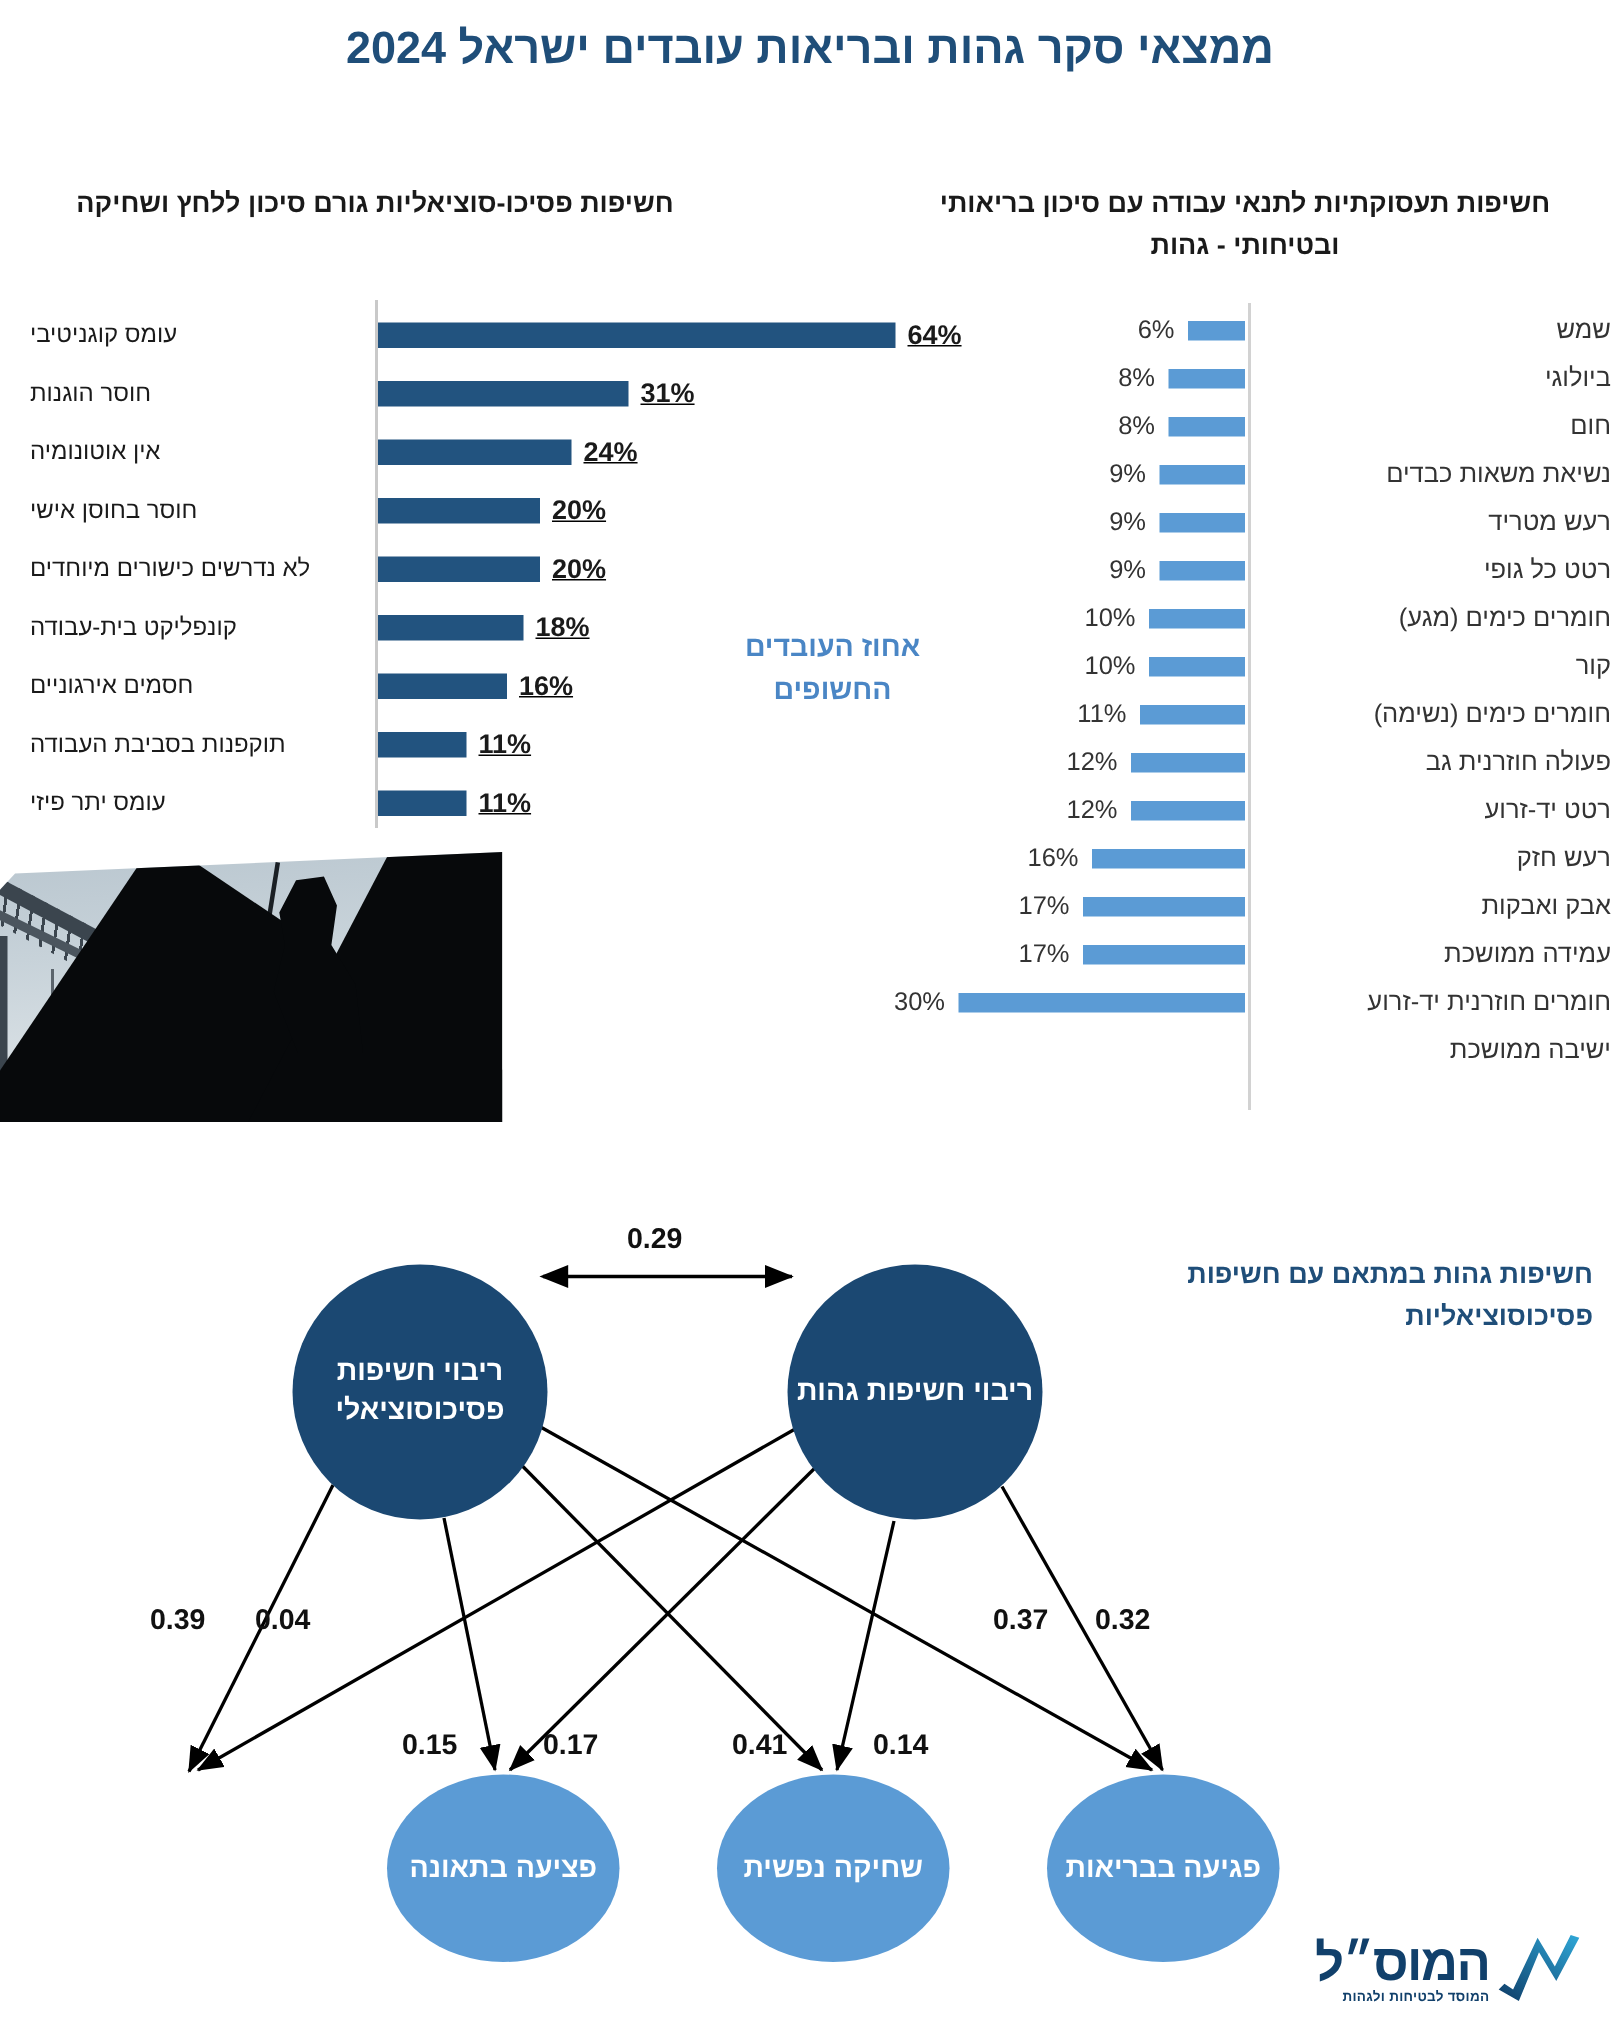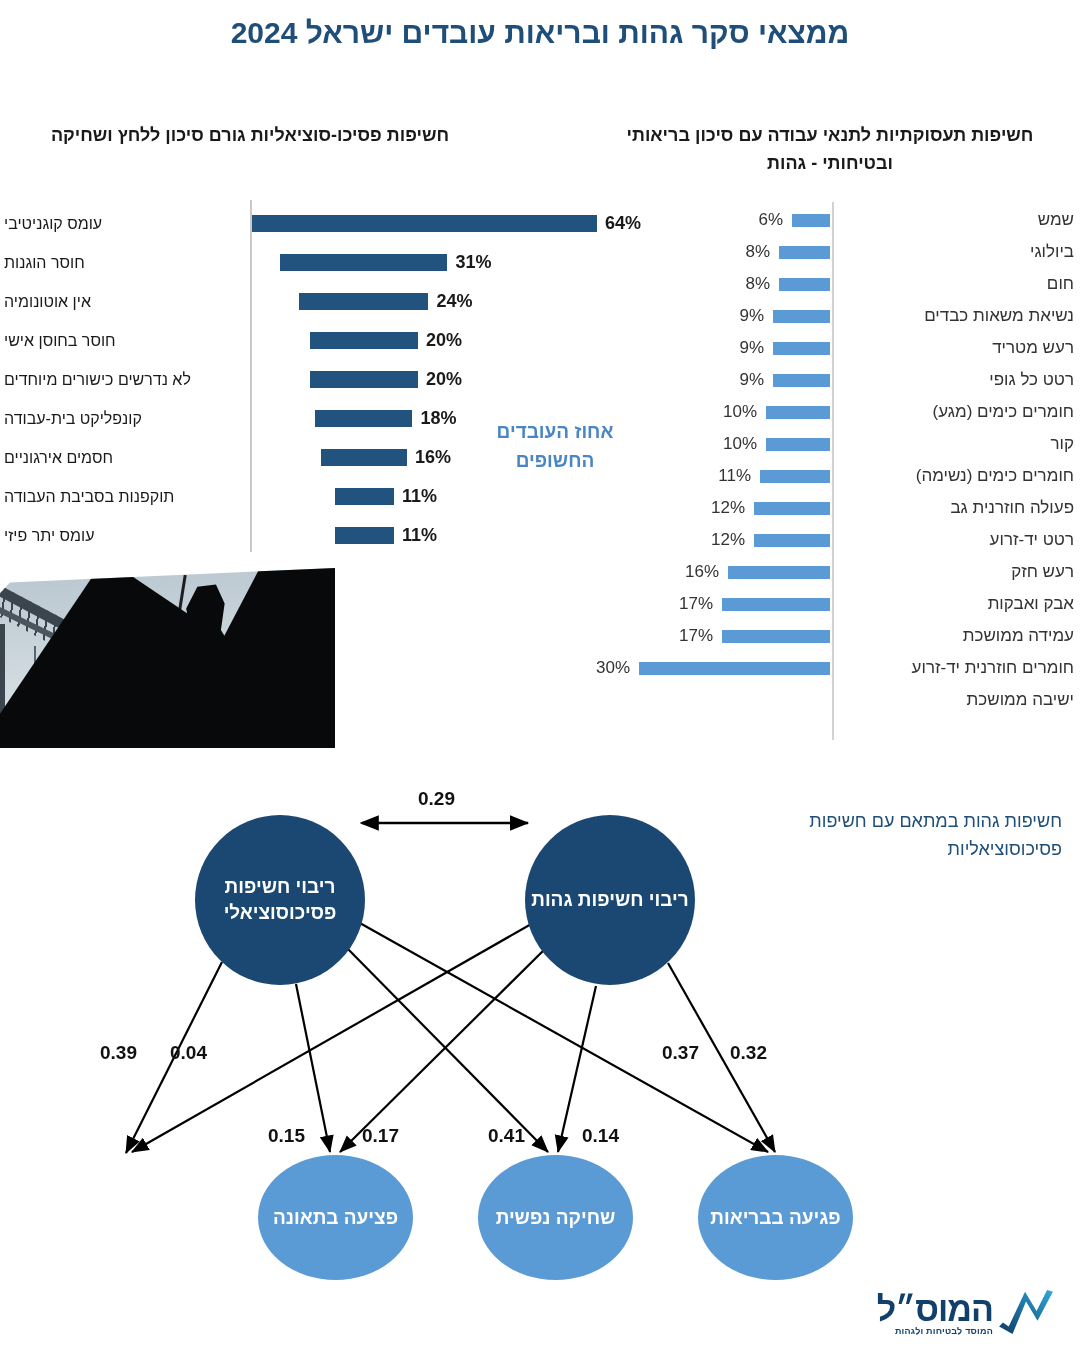--- a/index.html
+++ b/index.html
@@ -56,26 +56,26 @@
   #chart-left{position:absolute;left:0;top:200px;width:520px;height:358px;}
   #chart-left .axis{
     position:absolute;left:250px;top:0px;width:2px;height:352px;background:#C9C9C9;
   }
   #chart-left .row{
     position:absolute;left:0;height:39px;width:100%;
     display:flex;flex-direction:row-reverse;align-items:center;
   }
   #chart-left .cat{
     width:246px;flex:0 0 246px;text-align:left;direction:rtl;
-    font-size:16px;color:#1A1A1A;padding-left:4px;box-sizing:border-box;
+    font-size:16px;color:#1A1A1A;padding-left:20px;box-sizing:border-box;
     white-space:nowrap;
   }
   #chart-left .barwrap{
-    flex:1 1 auto;display:flex;flex-direction:row-reverse;align-items:center;justify-content:center;
-    padding-left:6px;box-sizing:border-box;
+    flex:1 1 auto;display:flex;flex-direction:row-reverse;align-items:center;justify-content:flex-start;
+    padding-left:6px;box-sizing:border-box;text-decoration:underline;
   }
   #chart-left .bar{height:17px;background:#22537F;flex:0 0 auto;}
   #chart-left .val{
     font-size:18px;font-weight:bold;color:#1A1A1A;margin-left:8px;white-space:nowrap;
   }
 
   
   #axis-note{
     position:absolute;left:480px;top:418px;width:150px;
     text-align:center;font-size:19px;font-weight:bold;color:#4A86C5;line-height:1.5;
@@ -125,35 +125,35 @@
   #photo .lattice{
     position:absolute;left:-10px;top:12px;width:160px;height:28px;
     transform:rotate(28deg);transform-origin:left top;
     background:repeating-linear-gradient(70deg,transparent 0 7px,#3b454e 7px 9px);
   }
   #photo .groundline{
     position:absolute;left:0;bottom:10px;width:120px;height:7px;background:#2c343b;
   }
 
   
-  #diagram{position:absolute;left:0;top:760px;width:1080px;height:540px;}
+  #diagram{position:absolute;left:0;top:788px;width:1080px;height:540px;}
   #diagram svg{position:absolute;inset:0;width:1080px;height:540px;}
   .node{
     position:absolute;border-radius:50%;
     display:flex;align-items:center;justify-content:center;text-align:center;
     color:#ffffff;font-weight:bold;line-height:1.35;
   }
   .node.latent{background:#1B4872;width:170px;height:170px;font-size:19px;}
   .node.outcome{background:#5B9BD5;width:155px;height:125px;font-size:19px;border-radius:50%;}
   .path-label{
     position:absolute;font-size:19px;font-weight:bold;color:#111111;white-space:nowrap;
   }
   .side-note{
     position:absolute;right:18px;width:330px;text-align:right;
-    font-size:18px;font-weight:normal;color:#1F4E79;line-height:1.55;
+    font-size:18px;font-weight:bold;color:#1F4E79;line-height:1.55;
   }
   #side-note-1{top:48px;}
   #side-note-2{top:160px;}
 
   
   #logo{position:absolute;left:805px;top:1288px;width:250px;height:58px;}
   #logo .wordmark{
     position:absolute;right:62px;top:2px;font-size:34px;font-weight:bold;color:#11406B;
     letter-spacing:-1px;
   }

